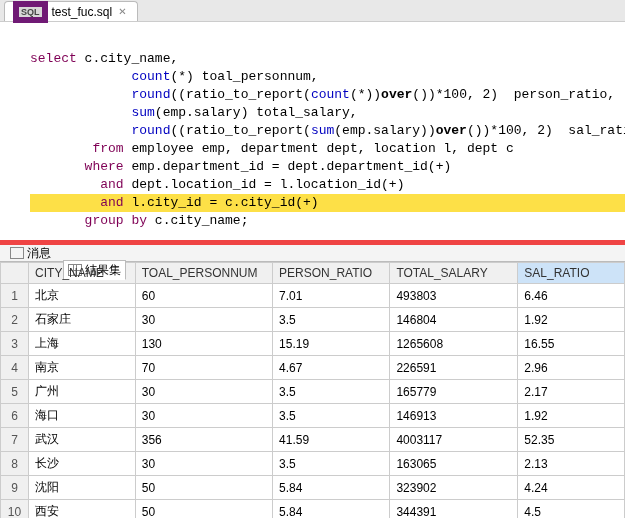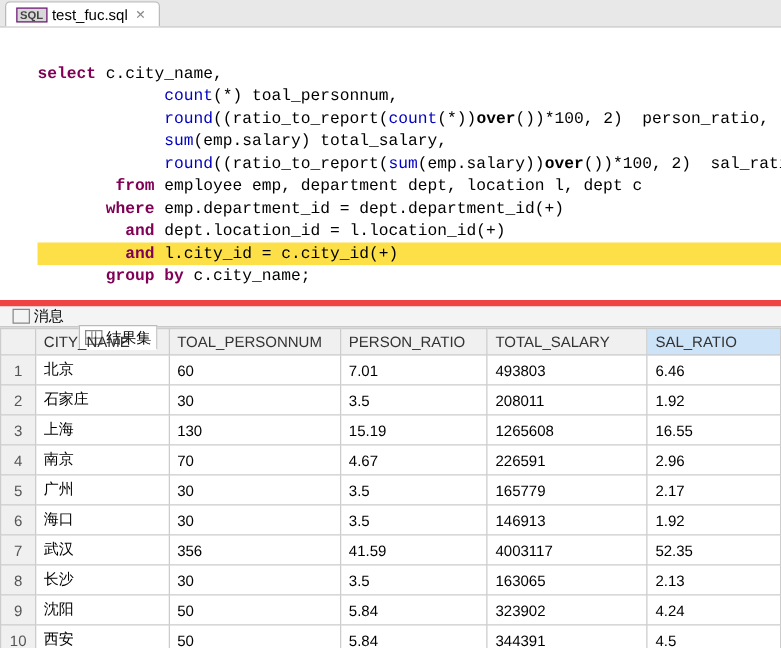--- a/index.html
+++ b/index.html
@@ -1,27 +1,27 @@
 <!DOCTYPE html>
 <html><head>
 <meta charset="utf-8">
 <style>
   * { box-sizing: border-box; margin: 0; padding: 0; }
   body { font-family: "Microsoft YaHei", "Segoe UI", Tahoma, sans-serif; font-size: 12px; background: #fff; width: 625px; height: 518px; overflow: hidden; }
 
   
   .tab-bar { background: #e8e8e8; border-bottom: 1px solid #ccc; height: 22px; display: flex; align-items: flex-end; padding-left: 4px; }
   .file-tab { background: #fff; border: 1px solid #bbb; border-bottom: none; border-radius: 4px 4px 0 0; padding: 2px 8px; display: flex; align-items: center; gap: 4px; height: 20px; }
-  .sql-badge { background: #d8d8d8; border: 1px solid #701a75; padding: 0 2px; font-size: 9px; font-weight: bold; color: #444; }
+  .sql-badge { background: #d8d8d8; border: 6px solid #701a75; padding: 0 2px; font-size: 9px; font-weight: bold; color: #444; }
   .close-x { color: #888; padding: 0 2px; cursor: pointer; font-size: 10px; }
 
   
   .editor { font-family: "Consolas", "Courier New", monospace; font-size: 13px; line-height: 18px; padding: 10px 0 10px 30px; height: 218px; overflow: hidden; white-space: pre; }
   .editor .hl { background: #fde047; display: inline-block; width: 100%; }
-  .kw { color: #7f0055; font-weight: bold; text-align: center; }
+  .kw { color: #7f0055; font-weight: normal; text-align: center; }
   .call { color: #0000c0; }
   .over { color: #000000; font-weight: bold; }
 
   
   .mid-bar { border-top: 5px solid #ef4444; border-bottom: 1px solid #bbb; background: #f4f4f4; height: 22px; display: flex; align-items: center; padding-left: 6px; gap: 8px; }
   .mid-tab { display: flex; align-items: center; gap: 3px; padding: 0 4px; height: 20px; }
   .mid-tab.active { background: #fff; border: 1px solid #bbb; border-bottom: 1px solid #fff; margin-top: 34px; }
   .icon-box { display: inline-block; width: 14px; height: 12px; border: 1px solid #888; font-size: 8px; text-align: center; }
   .icon-grid { display: inline-block; width: 14px; height: 12px; border: 1px solid #888; background:
      linear-gradient(#888,#888) 33% 0/1px 100% no-repeat,
@@ -95,21 +95,21 @@
           <td>60</td>
           <td>7.01</td>
           <td>493803</td>
           <td class="">6.46</td>
         </tr>
         <tr>
           <td class="rownum">2</td>
           <td>石家庄</td>
           <td>30</td>
           <td>3.5</td>
-          <td>208011</td>
+          <td>146804</td>
           <td class="">1.92</td>
         </tr>
         <tr>
           <td class="rownum">3</td>
           <td>上海</td>
           <td>130</td>
           <td>15.19</td>
           <td>1265608</td>
           <td class="">16.55</td>
         </tr>

